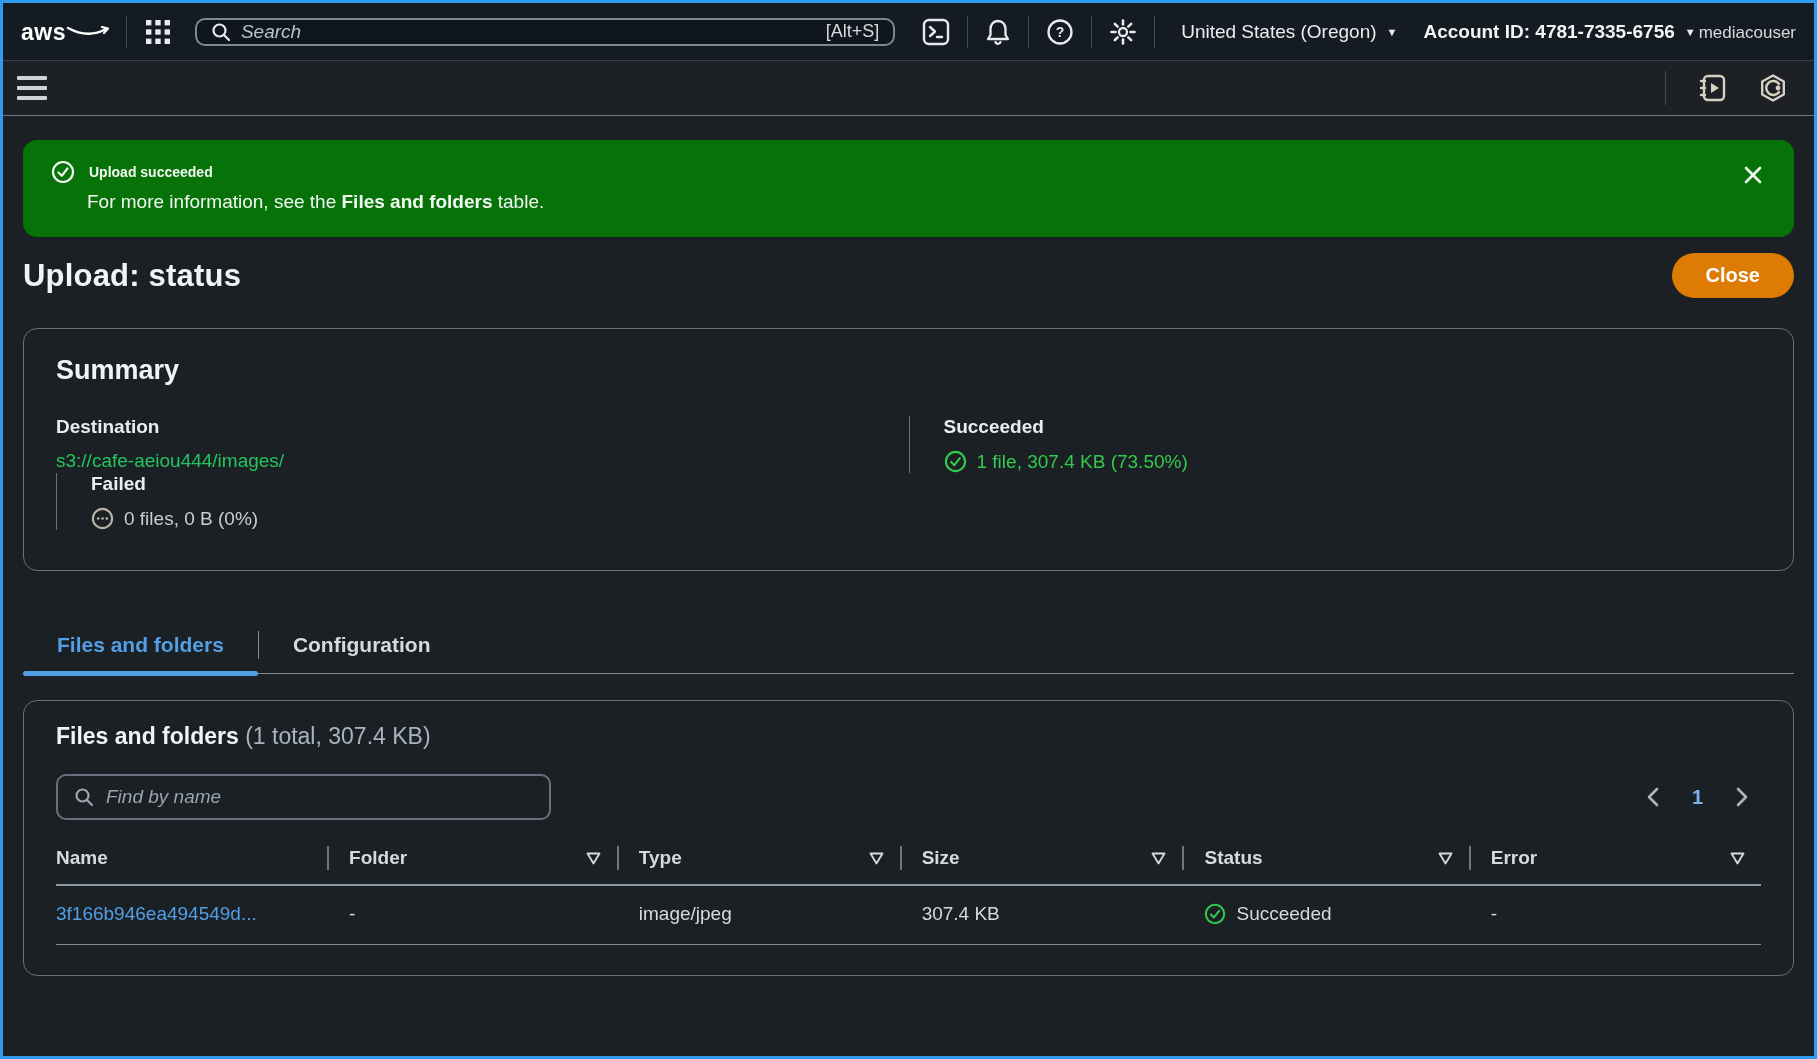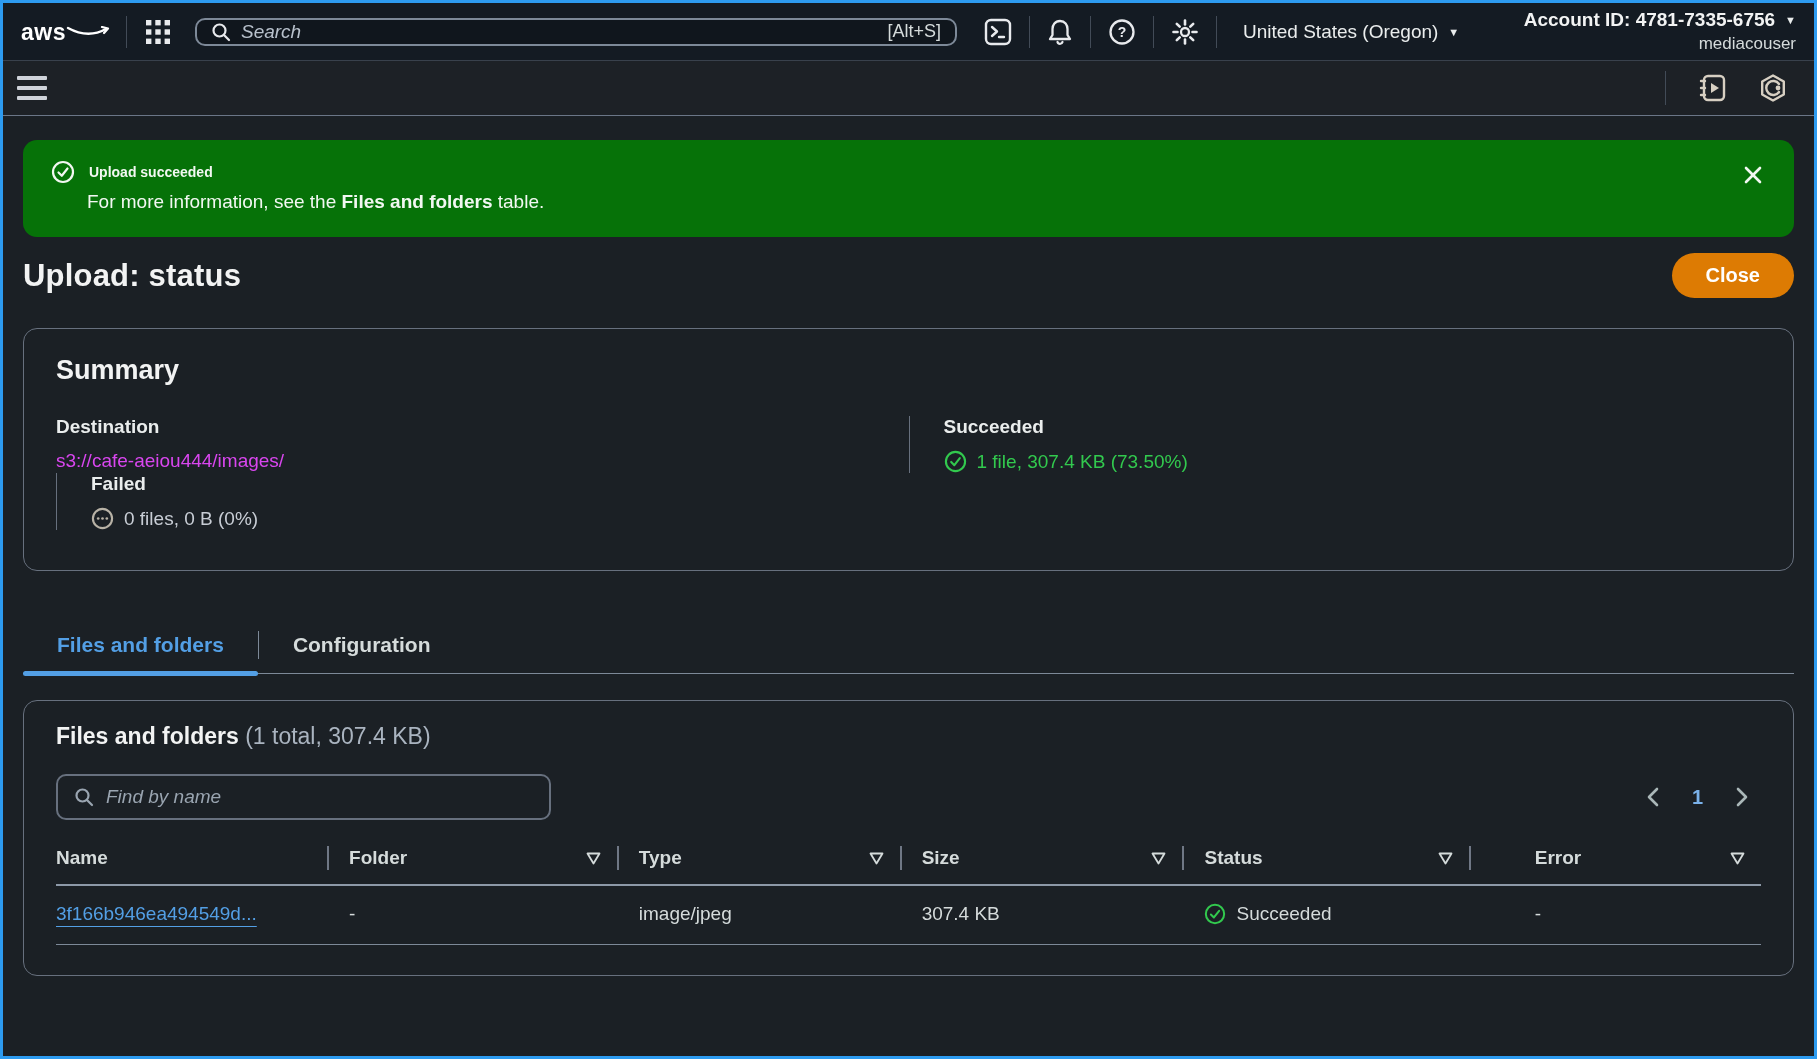--- a/index.html
+++ b/index.html
@@ -18,21 +18,21 @@
   .vsep { width:1px; height:32px; background:#424b57; }
   .grid-btn { padding:0 18px; display:flex; align-items:center; cursor:pointer; }
   .search-box { flex:0 1 762px; height:28px; border:2px solid #7d8998; border-radius:10px; background:#10161d;
     display:flex; align-items:center; padding:0 14px; gap:10px; margin:0 10px 0 6px; }
   .search-box .ph { color:#b8c1cc; font-style:italic; font-size:19px; flex:1; }
   .search-box .shortcut { color:#d5dbdb; font-size:18px; }
   .tb-icons { display:flex; align-items:center; }
   .tb-icon { padding:0 17px; display:flex; align-items:center; cursor:pointer; }
   .region { display:flex; align-items:center; gap:10px; font-size:19px; color:#eaeded; padding:0 26px; cursor:pointer; white-space:nowrap; }
   .caret { font-size:11px; color:#eaeded; }
-  .account-block { margin-left:auto; display:flex; flex-direction:column; align-items:flex-end; gap:3px; white-space:nowrap; }
+  .account-block { margin-left:auto; display:flex; flex-direction:row; align-items:flex-end; gap:3px; white-space:nowrap; }
   .account-line { font-weight:bold; font-size:19px; color:#f2f3f3; display:flex; align-items:center; gap:10px; cursor:pointer; }
   .account-user { font-size:17px; color:#d5dbdb; }
   
   .navbar { height:55px; background:#1d2126; border-bottom:1px solid #6b7687; display:flex; align-items:center; padding:0 14px; }
   .hamburger { width:30px; display:flex; flex-direction:column; gap:6px; padding:4px 0; cursor:pointer; }
   .hamburger span { height:4px; background:#cfd3da; border-radius:1px; }
   .nav-right { margin-left:auto; display:flex; align-items:center; gap:6px; }
   .nav-right .vsep { height:34px; margin-right:14px; }
   .nav-icon { padding:0 12px; display:flex; align-items:center; cursor:pointer; }
   
@@ -51,21 +51,21 @@
     display:flex; align-items:center; gap:20px; font-size:19px; color:#eaeded; }
   
   .card { border:1px solid #67707e; border-radius:14px; }
   .summary-card { margin-top:30px; padding:26px 32px 40px 32px; }
   .summary-title { font-size:27px; font-weight:bold; color:#f2f3f3; margin-bottom:30px; }
   .summary-grid { display:grid; grid-template-columns:1fr 1fr; }
   .summary-col { padding-right:24px; }
   .summary-col + .summary-col { border-left:1px solid #67707e; padding-left:34px; }
   .kv-label { font-weight:bold; font-size:19px; color:#eaeded; margin-bottom:12px; }
   .kv-value { font-size:19px; display:flex; align-items:center; gap:10px; }
-  .link { color:#d946ef; text-decoration:none; cursor:pointer; }
+  .link { color:#22c55e; text-decoration:none; cursor:pointer; }
   .green { color:#32c94e; }
   .neutral-val { color:#c8cdd5; }
   
   .tabs { margin-top:52px; display:flex; align-items:stretch; border-bottom:1px solid #7d8998; }
   .tab { position:relative; padding:10px 34px 16px 34px; font-size:21px; font-weight:bold; cursor:pointer; display:flex; align-items:center; }
   .tab.active { color:#539fe5; }
   .tab.inactive { color:#d5dbdb; }
   .tab.active::after { content:""; position:absolute; left:0; right:0; bottom:-3px; height:5px; background:#539fe5; border-radius:3px; }
   .tab-sep { width:1px; background:#7d8998; margin:8px 0 14px 0; }
   
@@ -82,23 +82,23 @@
   .pagination { display:flex; align-items:center; gap:26px; padding-right:6px; }
   .page-btn { background:none; border:none; cursor:pointer; display:flex; align-items:center; padding:4px; }
   .page-num { color:#7ab1ea; font-size:20px; font-weight:bold; }
   .tbl { margin-top:26px; }
   .tr { display:flex; align-items:center; }
   .thead { border-bottom:2px solid #8d99a8; padding-bottom:14px; }
   .th { font-weight:bold; font-size:19px; color:#d5dbdb; display:flex; align-items:center; justify-content:space-between; padding-right:16px; }
   .td { font-size:19px; color:#d5dbdb; display:flex; align-items:center; gap:10px; padding-right:16px; }
   .vbar { width:2px; height:24px; background:#6f7785; flex:0 0 2px; margin-right:20px; }
   .tr .vbar.ghost { background:transparent; }
-  .c-name{flex:0 0 15.9%;} .c-folder{flex:0 0 15.7%;} .c-type{flex:0 0 15.3%;} .c-size{flex:0 0 15.3%;} .c-status{flex:0 0 15.5%;} .c-error{flex:1;margin-left:44px;}
+  .c-name{flex:0 0 15.9%;} .c-folder{flex:0 0 15.7%;} .c-type{flex:0 0 15.3%;} .c-size{flex:0 0 15.3%;} .c-status{flex:0 0 15.5%;} .c-error{flex:1;}
   .tbody-row { padding:16px 0 18px 0; border-bottom:1px solid #7d8998; }
-  .name-link { color:#539fe5; text-decoration:underline; text-underline-offset:6px; }
+  .name-link { color:#539fe5; text-underline-offset:6px; }
   .filter-tri { flex:0 0 auto; }
 </style>
 </head>
 <body>
 
 <div class="topbar">
   <div class="aws-logo">
     <span class="aws-word">aws</span>
     <svg width="44" height="12" viewBox="0 0 44 12">
       <path d="M2 2 Q 22 13 40 3" stroke="#ffffff" stroke-width="2.4" fill="none" stroke-linecap="round"></path>

